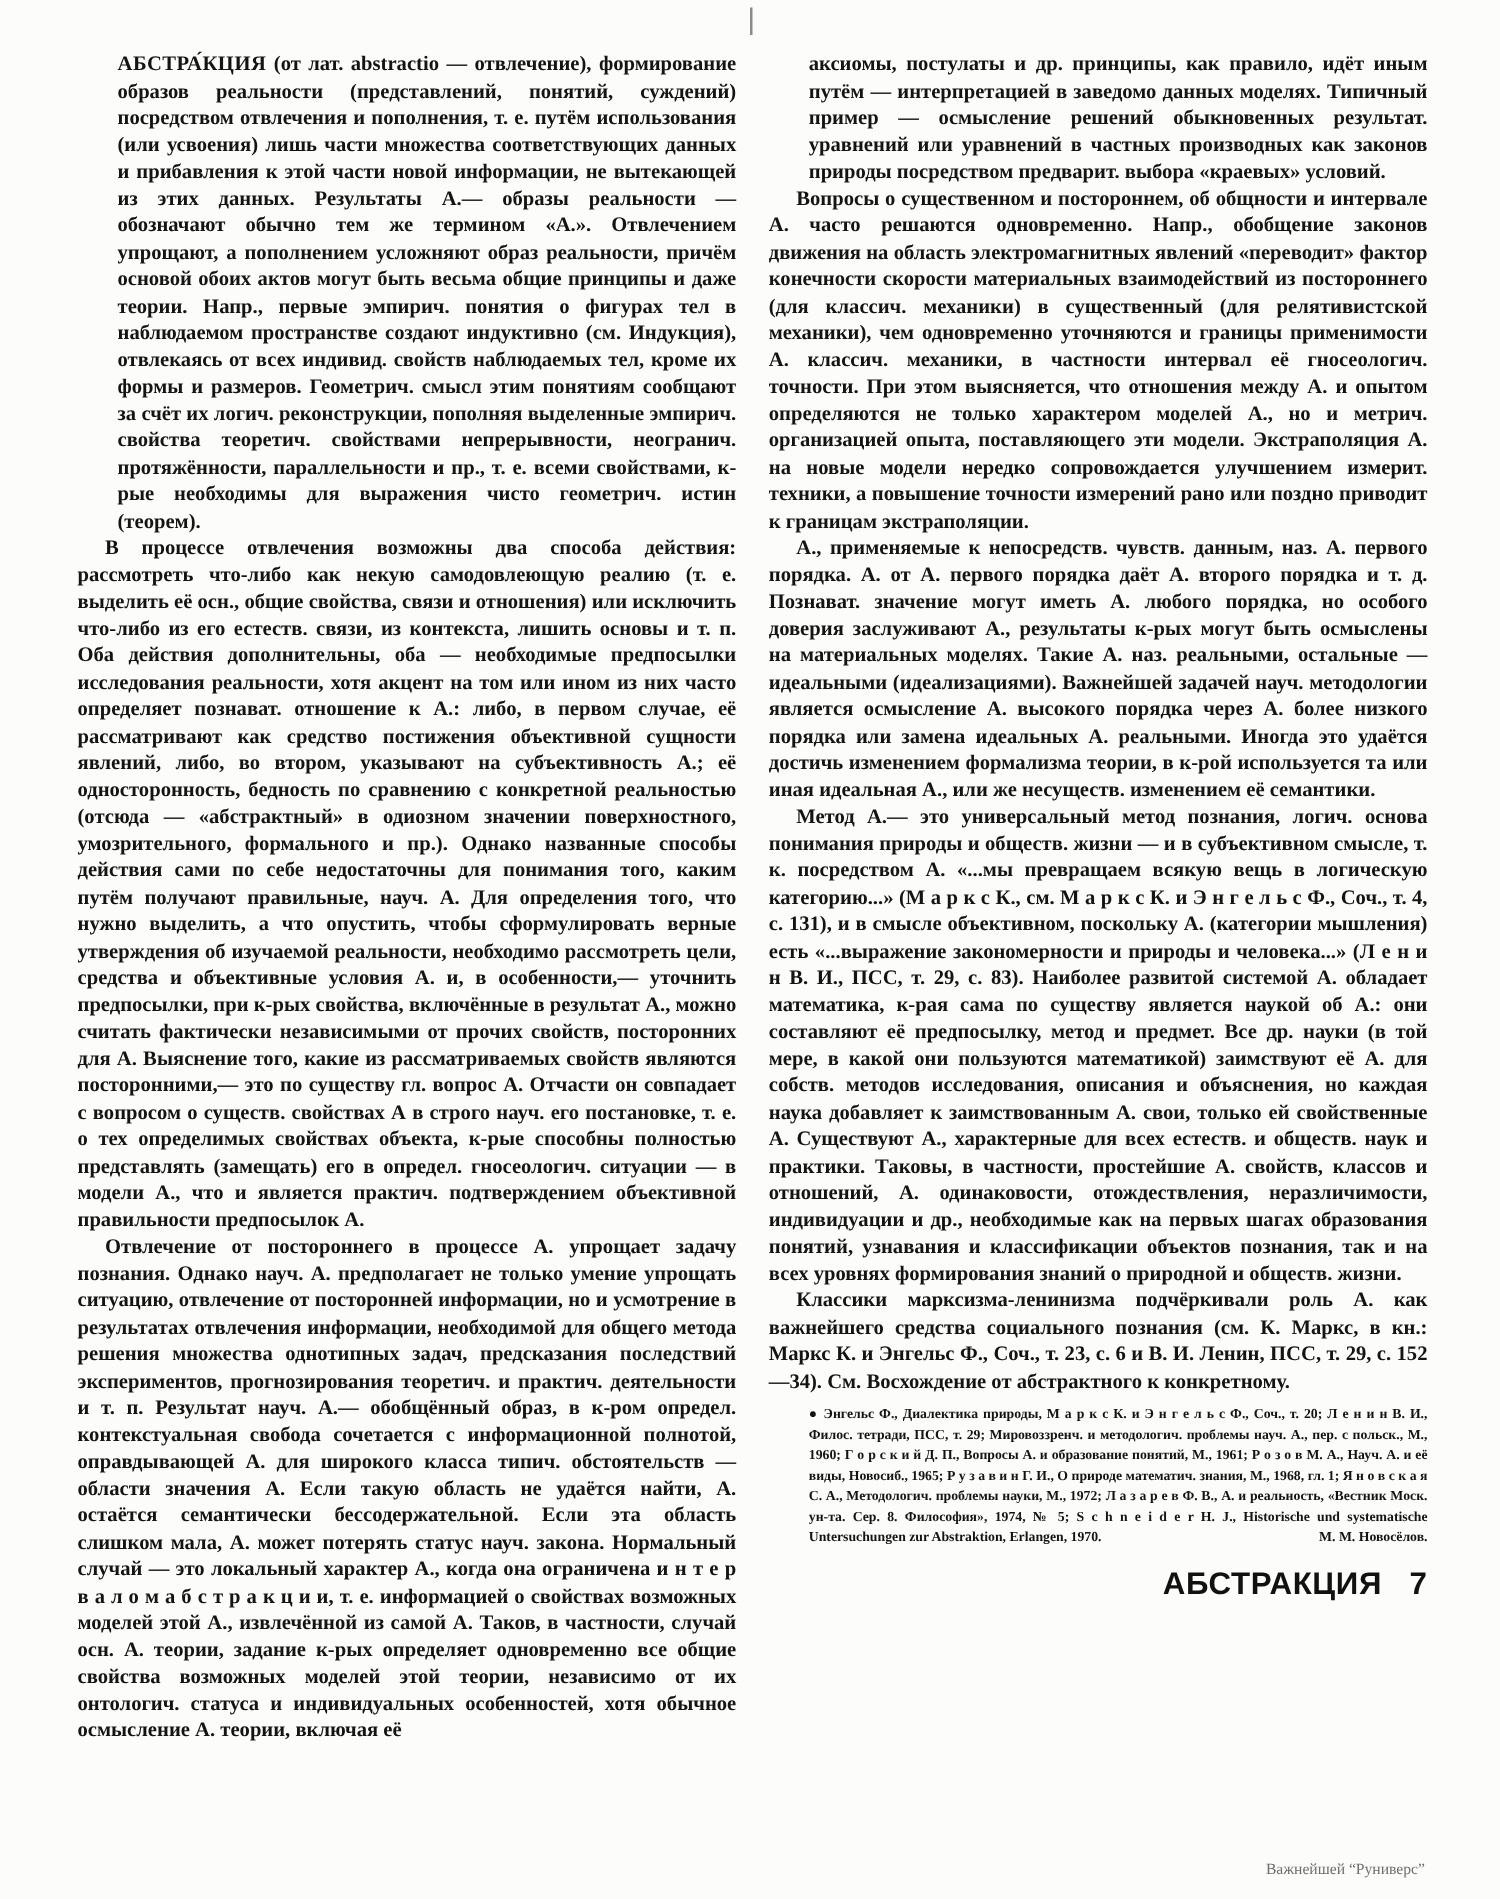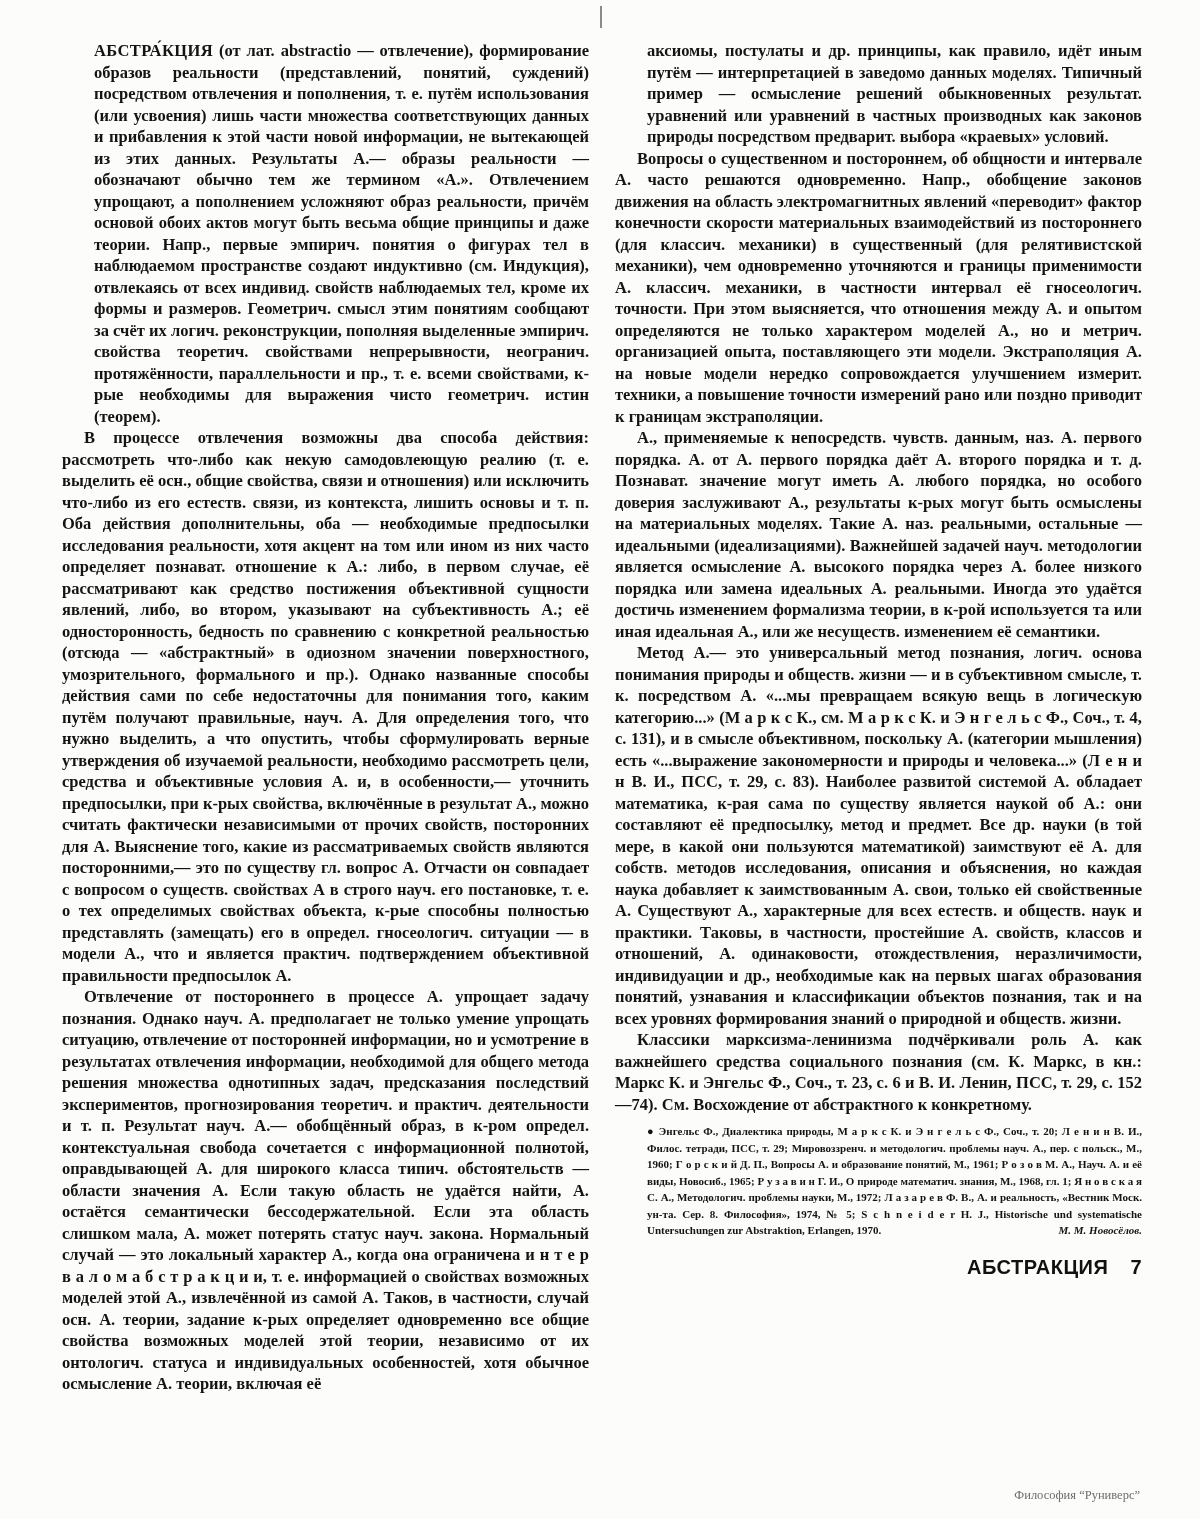--- a/index.html
+++ b/index.html
@@ -48,26 +48,25 @@
   }
   .biblio {
     font-size: 11px;
     line-height: 16.5px;
     margin-top: 8px !important;
     text-indent: 0 !important;
     overflow: hidden;
   }
   .signature {
     float: right;
-    font-style: italic;
   }
   .running-head {
     font-family: "Liberation Sans", "DejaVu Sans", sans-serif;
     font-weight: 700;
-    font-size: 20px;
+    font-size: 25px;
     text-align: right;
     margin-top: 18px;
     letter-spacing: 0.5px;
     color: #111;
   }
   .running-head .page-num {
     margin-left: 22px;
   }
   .watermark {
     position: absolute;
@@ -98,25 +97,25 @@
       <p class="no-indent"><span class="headword">АБСТРА́КЦИЯ</span><span> (от лат. abstractio — отвлечение), формирование образов реальности (представлений, понятий, суждений) посредством отвлечения и пополнения, т. е. путём использования (или усвоения) лишь части множества соответствующих данных и прибавления к этой части новой информации, не вытекающей из этих данных. Результаты А.— образы реальности — обозначают обычно тем же термином «А.». Отвлечением упрощают, а пополнением усложняют образ реальности, причём основой обоих актов могут быть весьма общие принципы и даже теории. Напр., первые эмпирич. понятия о фигурах тел в наблюдаемом пространстве создают индуктивно (см. Индукция), отвлекаясь от всех индивид. свойств наблюдаемых тел, кроме их формы и размеров. Геометрич. смысл этим понятиям сообщают за счёт их логич. реконструкции, пополняя выделенные эмпирич. свойства теоретич. свойствами непрерывности, неогранич. протяжённости, параллельности и пр., т. е. всеми свойствами, к-рые необходимы для выражения чисто геометрич. истин (теорем).</span></p>
       <p>В процессе отвлечения возможны два способа действия: рассмотреть что-либо как некую самодовлеющую реалию (т. е. выделить её осн., общие свойства, связи и отношения) или исключить что-либо из его естеств. связи, из контекста, лишить основы и т. п. Оба действия дополнительны, оба — необходимые предпосылки исследования реальности, хотя акцент на том или ином из них часто определяет познават. отношение к А.: либо, в первом случае, её рассматривают как средство постижения объективной сущности явлений, либо, во втором, указывают на субъективность А.; её односторонность, бедность по сравнению с конкретной реальностью (отсюда — «абстрактный» в одиозном значении поверхностного, умозрительного, формального и пр.). Однако названные способы действия сами по себе недостаточны для понимания того, каким путём получают правильные, науч. А. Для определения того, что нужно выделить, а что опустить, чтобы сформулировать верные утверждения об изучаемой реальности, необходимо рассмотреть цели, средства и объективные условия А. и, в особенности,— уточнить предпосылки, при к-рых свойства, включённые в результат А., можно считать фактически независимыми от прочих свойств, посторонних для А. Выяснение того, какие из рассматриваемых свойств являются посторонними,— это по существу гл. вопрос А. Отчасти он совпадает с вопросом о существ. свойствах А в строго науч. его постановке, т. е. о тех определимых свойствах объекта, к-рые способны полностью представлять (замещать) его в определ. гносеологич. ситуации — в модели А., что и является практич. подтверждением объективной правильности предпосылок А.</p>
       <p>Отвлечение от постороннего в процессе А. упрощает задачу познания. Однако науч. А. предполагает не только умение упрощать ситуацию, отвлечение от посторонней информации, но и усмотрение в результатах отвлечения информации, необходимой для общего метода решения множества однотипных задач, предсказания последствий экспериментов, прогнозирования теоретич. и практич. деятельности и т. п. Результат науч. А.— обобщённый образ, в к-ром определ. контекстуальная свобода сочетается с информационной полнотой, оправдывающей А. для широкого класса типич. обстоятельств — области значения А. Если такую область не удаётся найти, А. остаётся семантически бессодержательной. Если эта область слишком мала, А. может потерять статус науч. закона. Нормальный случай — это локальный характер А., когда она ограничена и н т е р в а л о м  а б с т р а к ц и и, т. е. информацией о свойствах возможных моделей этой А., извлечённой из самой А. Таков, в частности, случай осн. А. теории, задание к-рых определяет одновременно все общие свойства возможных моделей этой теории, независимо от их онтологич. статуса и индивидуальных особенностей, хотя обычное осмысление А. теории, включая её</p>
     </div>
 
     <div class="col">
       <p class="no-indent">аксиомы, постулаты и др. принципы, как правило, идёт иным путём — интерпретацией в заведомо данных моделях. Типичный пример — осмысление решений обыкновенных результат. уравнений или уравнений в частных производных как законов природы посредством предварит. выбора «краевых» условий.</p>
       <p>Вопросы о существенном и постороннем, об общности и интервале А. часто решаются одновременно. Напр., обобщение законов движения на область электромагнитных явлений «переводит» фактор конечности скорости материальных взаимодействий из постороннего (для классич. механики) в существенный (для релятивистской механики), чем одновременно уточняются и границы применимости А. классич. механики, в частности интервал её гносеологич. точности. При этом выясняется, что отношения между А. и опытом определяются не только характером моделей А., но и метрич. организацией опыта, поставляющего эти модели. Экстраполяция А. на новые модели нередко сопровождается улучшением измерит. техники, а повышение точности измерений рано или поздно приводит к границам экстраполяции.</p>
       <p>А., применяемые к непосредств. чувств. данным, наз. А. первого порядка. А. от А. первого порядка даёт А. второго порядка и т. д. Познават. значение могут иметь А. любого порядка, но особого доверия заслуживают А., результаты к-рых могут быть осмыслены на материальных моделях. Такие А. наз. реальными, остальные — идеальными (идеализациями). Важнейшей задачей науч. методологии является осмысление А. высокого порядка через А. более низкого порядка или замена идеальных А. реальными. Иногда это удаётся достичь изменением формализма теории, в к-рой используется та или иная идеальная А., или же несуществ. изменением её семантики.</p>
       <p>Метод А.— это универсальный метод познания, логич. основа понимания природы и обществ. жизни — и в субъективном смысле, т. к. посредством А. «...мы превращаем всякую вещь в логическую категорию...» (М а р к с К., см. М а р к с К. и Э н г е л ь с Ф., Соч., т. 4, с. 131), и в смысле объективном, поскольку А. (категории мышления) есть «...выражение закономерности и природы и человека...» (Л е н и н В. И., ПСС, т. 29, с. 83). Наиболее развитой системой А. обладает математика, к-рая сама по существу является наукой об А.: они составляют её предпосылку, метод и предмет. Все др. науки (в той мере, в какой они пользуются математикой) заимствуют её А. для собств. методов исследования, описания и объяснения, но каждая наука добавляет к заимствованным А. свои, только ей свойственные А. Существуют А., характерные для всех естеств. и обществ. наук и практики. Таковы, в частности, простейшие А. свойств, классов и отношений, А. одинаковости, отождествления, неразличимости, индивидуации и др., необходимые как на первых шагах образования понятий, узнавания и классификации объектов познания, так и на всех уровнях формирования знаний о природной и обществ. жизни.</p>
-      <p>Классики марксизма-ленинизма подчёркивали роль А. как важнейшего средства социального познания (см. К. Маркс, в кн.: Маркс К. и Энгельс Ф., Соч., т. 23, с. 6 и В. И. Ленин, ПСС, т. 29, с. 152—74). См. Восхождение от абстрактного к конкретному.</p>
+      <p>Классики марксизма-ленинизма подчёркивали роль А. как важнейшего средства социального познания (см. К. Маркс, в кн.: Маркс К. и Энгельс Ф., Соч., т. 23, с. 6 и В. И. Ленин, ПСС, т. 29, с. 152—34). См. Восхождение от абстрактного к конкретному.</p>
 
       <p class="biblio no-indent"><span>● Энгельс Ф., Диалектика природы, М а р к с К. и Э н г е л ь с Ф., Соч., т. 20; Л е н и н В. И., Филос. тетради, ПСС, т. 29; Мировоззренч. и методологич. проблемы науч. А., пер. с польск., М., 1960; Г о р с к и й Д. П., Вопросы А. и образование понятий, М., 1961; Р о з о в М. А., Науч. А. и её виды, Новосиб., 1965; Р у з а в и н Г. И., О природе математич. знания, М., 1968, гл. 1; Я н о в с к а я С. А., Методологич. проблемы науки, М., 1972; Л а з а р е в Ф. В., А. и реальность, «Вестник Моск. ун-та. Сер. 8. Философия», 1974, № 5; S c h n e i d e r H. J., Historische und systematische Untersuchungen zur Abstraktion, Erlangen, 1970.</span> <span class="signature">М. М. Новосёлов.</span></p>
 
       <div class="running-head">
         <span>АБСТРАКЦИЯ</span><span class="page-num">7</span>
       </div>
     </div>
 
   </div>
 </div>
 
-<div class="watermark">Философия “Руниверс”</div>
+<div class="watermark">Важнейшей “Руниверс”</div>
 
 </body></html>

